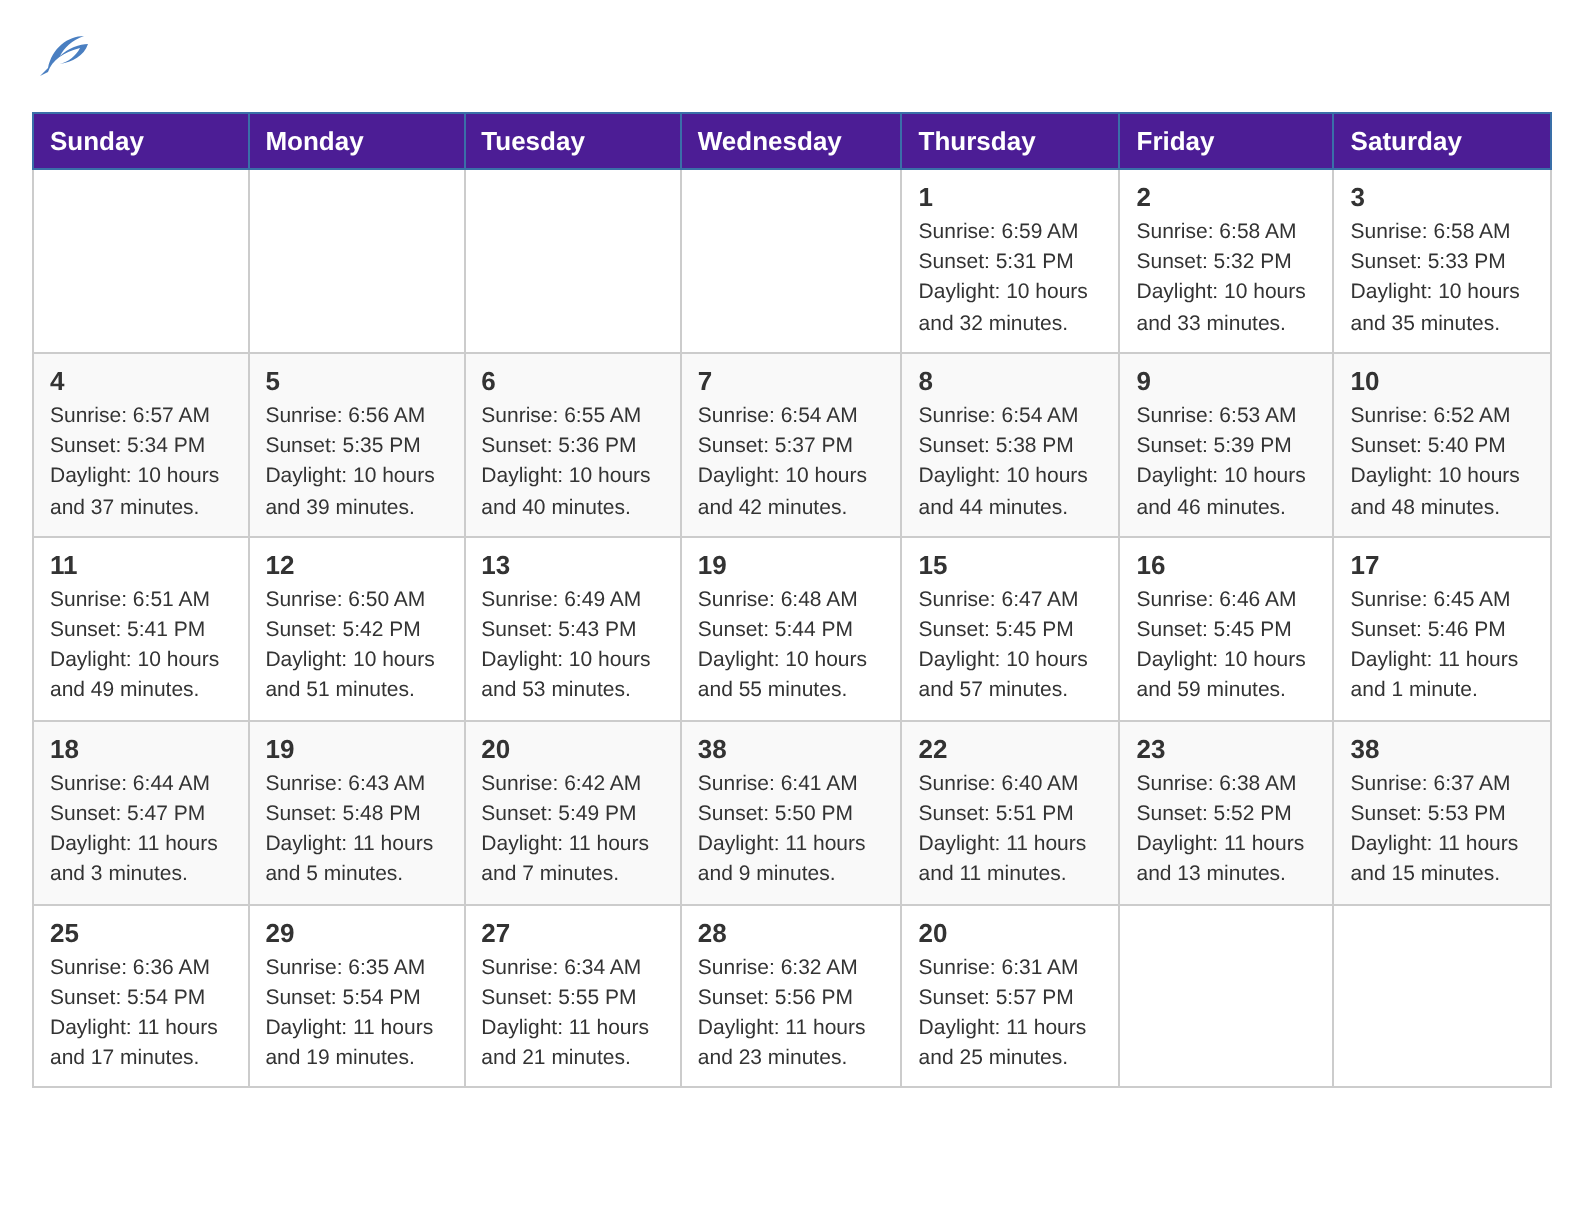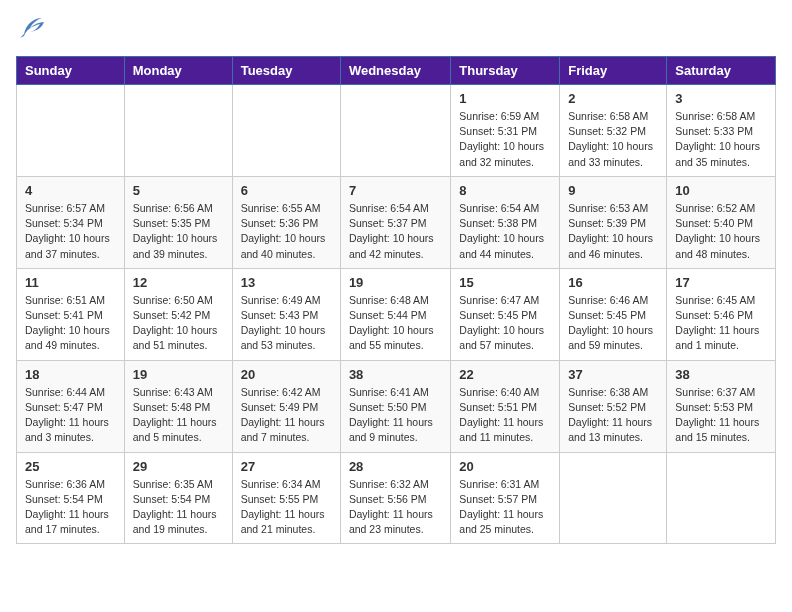--- a/index.html
+++ b/index.html
@@ -211,21 +211,21 @@
         </td>
         <td>
           <span class="day-num">38</span>
           <div class="day-info">Sunrise: 6:41 AM<br>Sunset: 5:50 PM<br>Daylight: 11 hours and 9 minutes.</div>
         </td>
         <td>
           <span class="day-num">22</span>
           <div class="day-info">Sunrise: 6:40 AM<br>Sunset: 5:51 PM<br>Daylight: 11 hours and 11 minutes.</div>
         </td>
         <td>
-          <span class="day-num">37</span>
+          <span class="day-num">23</span>
           <div class="day-info">Sunrise: 6:38 AM<br>Sunset: 5:52 PM<br>Daylight: 11 hours and 13 minutes.</div>
         </td>
         <td>
           <span class="day-num">38</span>
           <div class="day-info">Sunrise: 6:37 AM<br>Sunset: 5:53 PM<br>Daylight: 11 hours and 15 minutes.</div>
         </td>
       </tr>
       <tr>
         <td>
           <span class="day-num">25</span>

